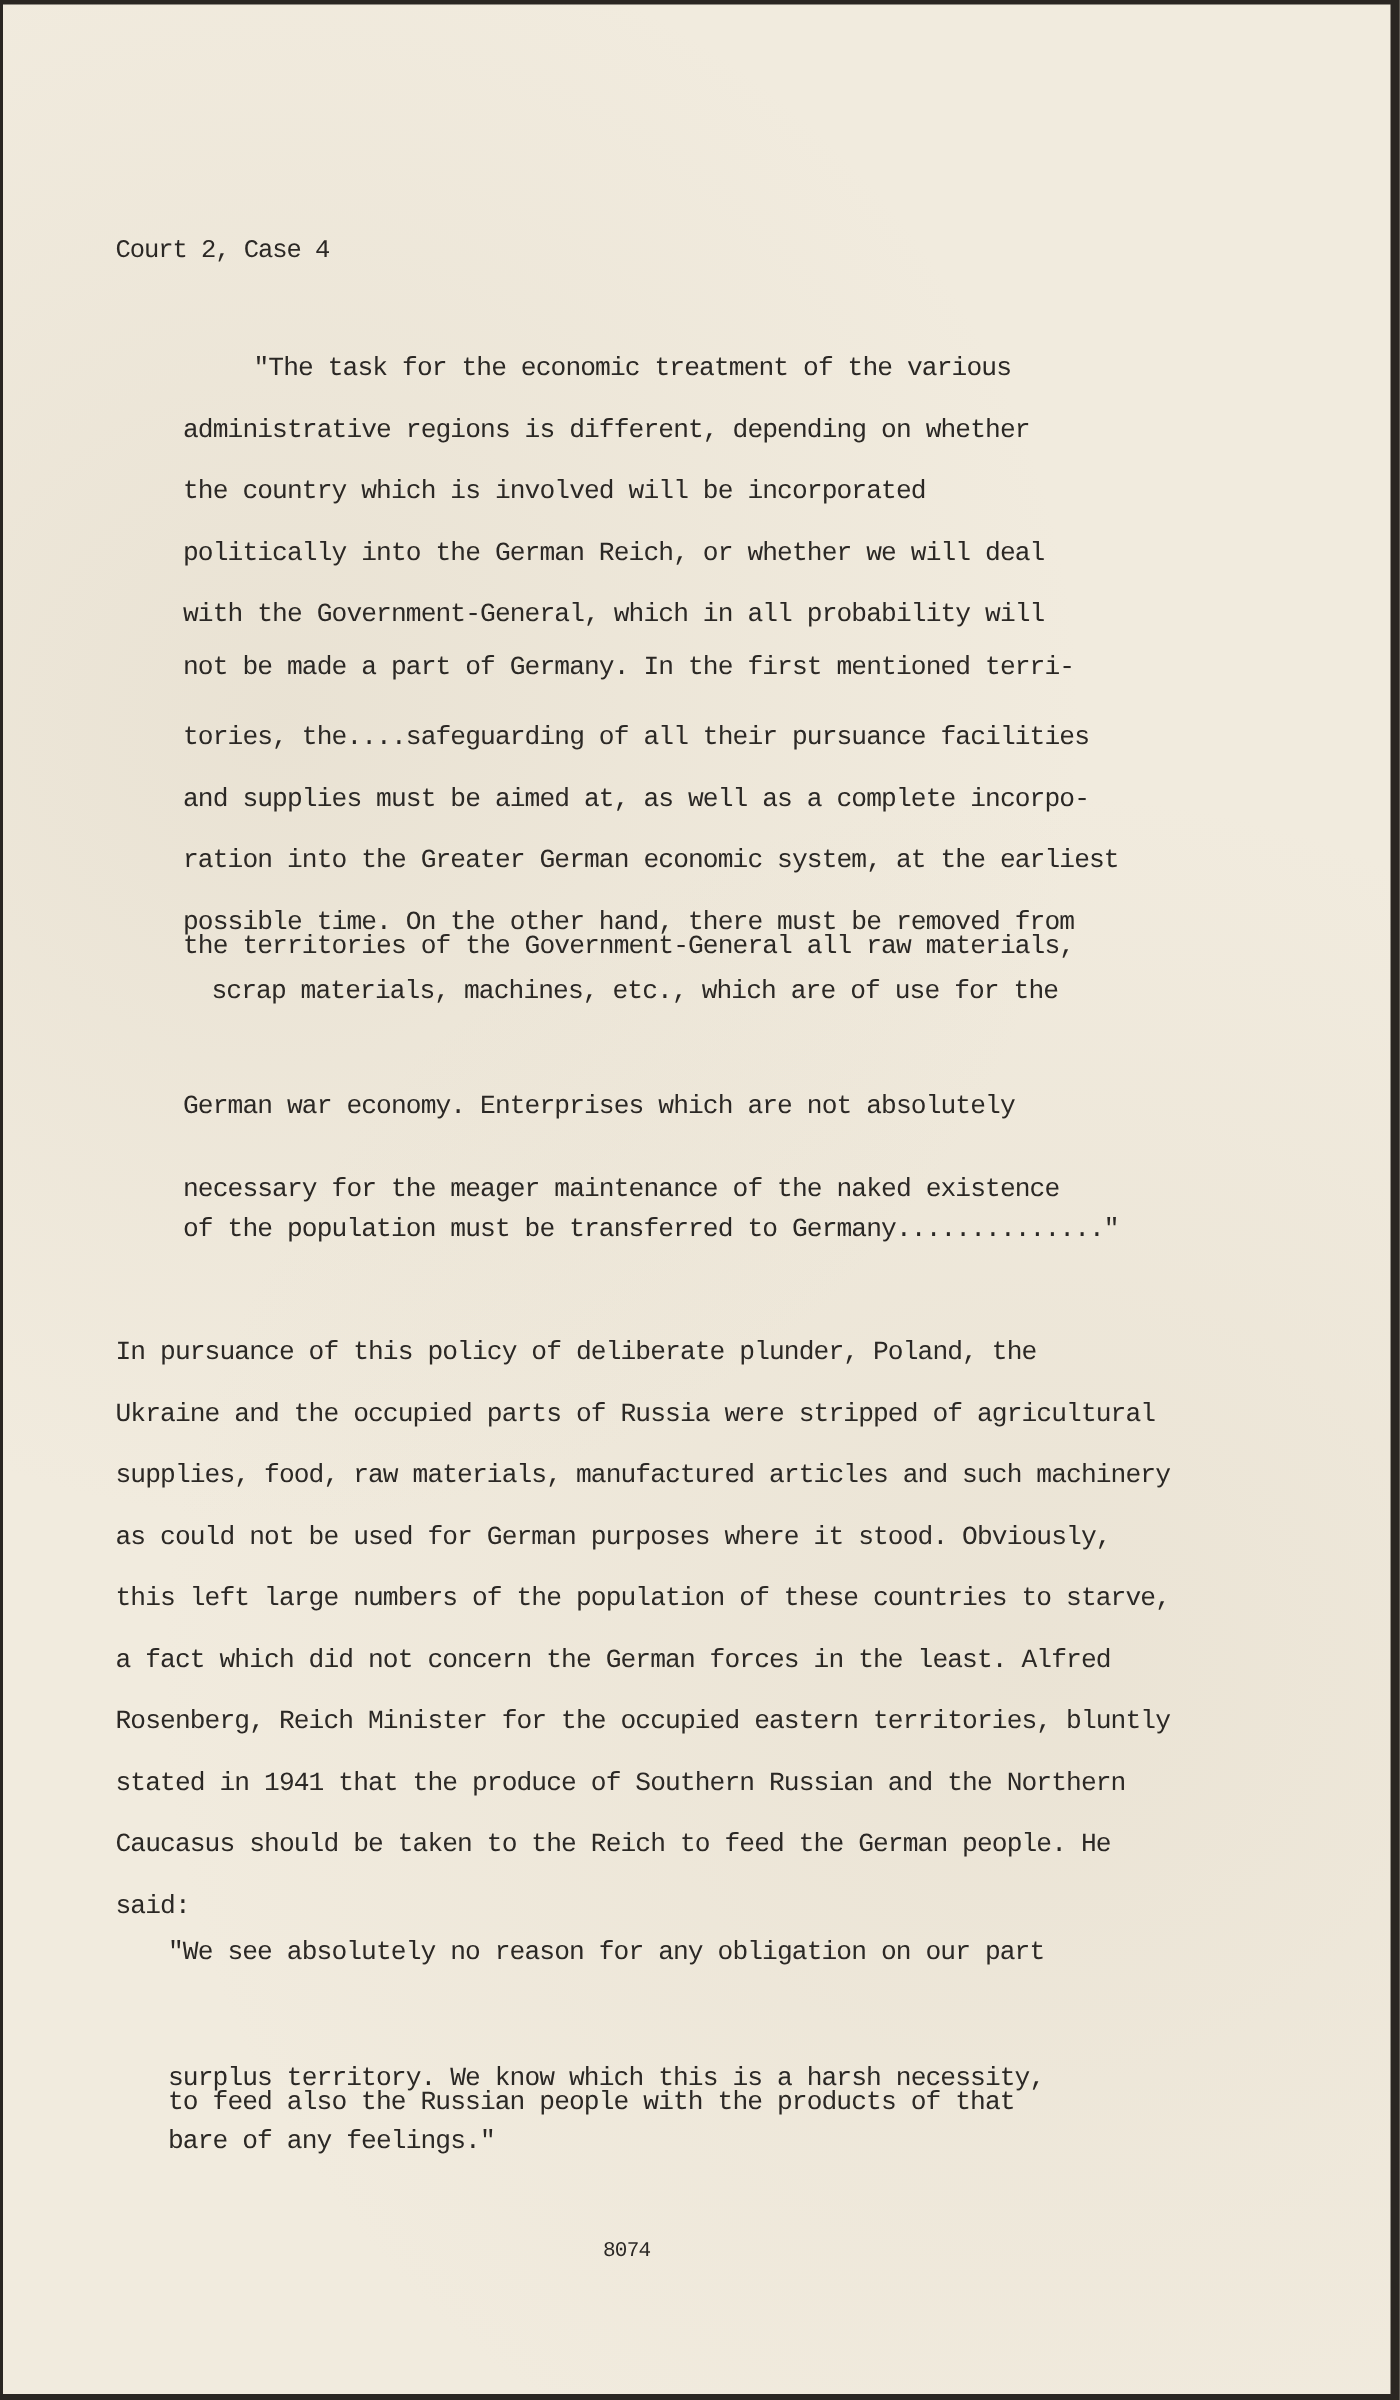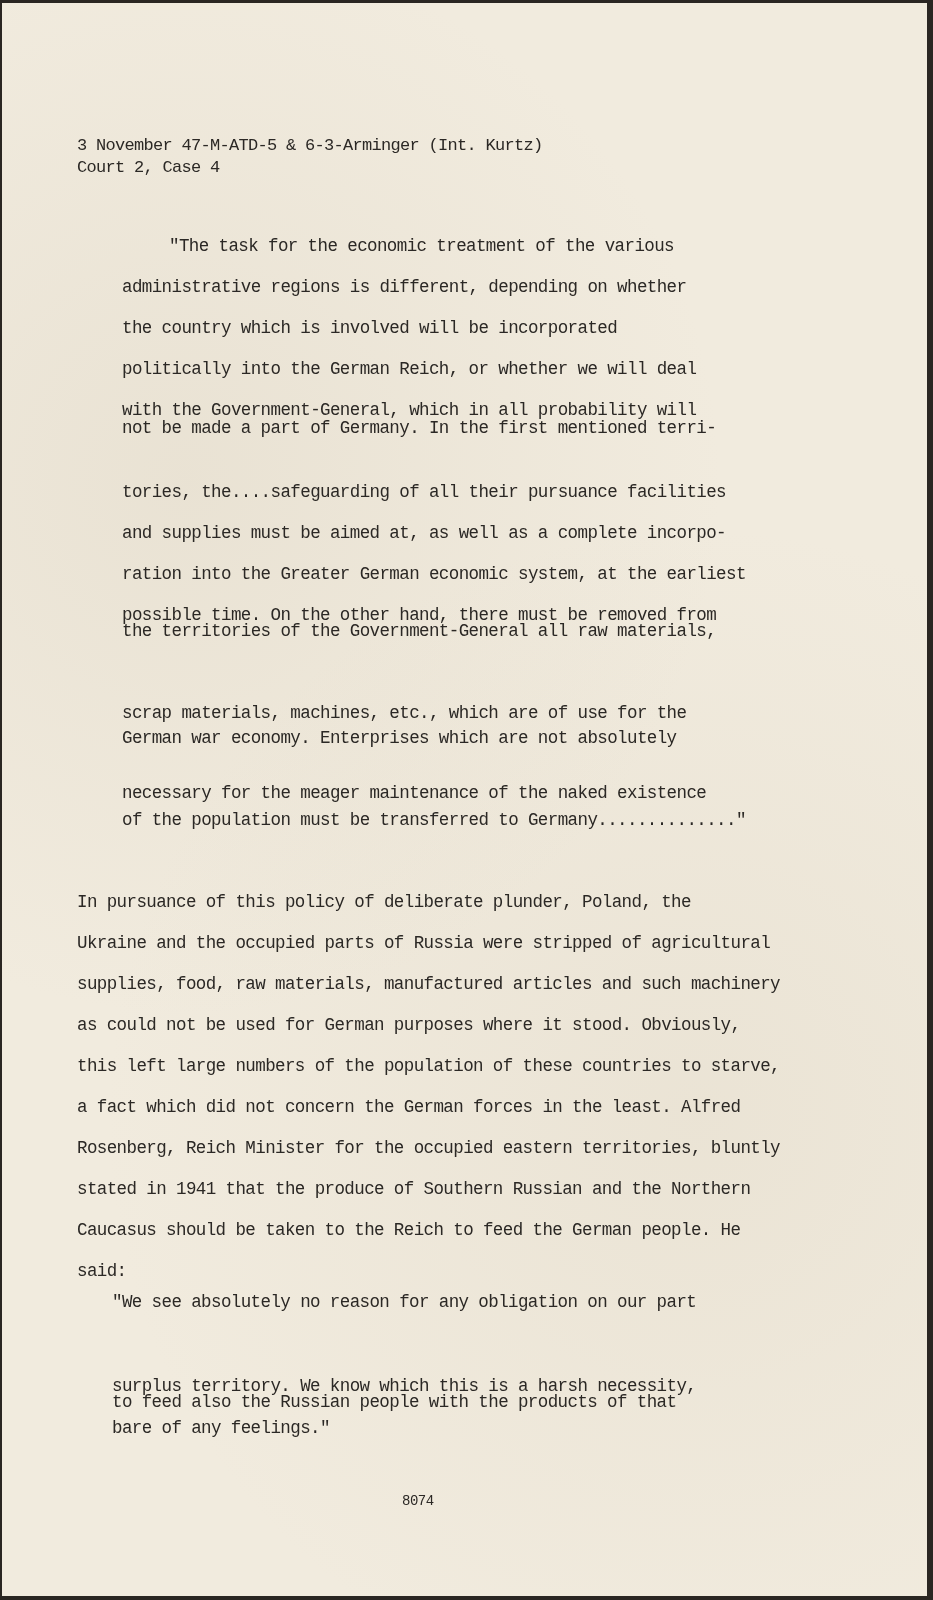--- a/index.html
+++ b/index.html
@@ -41,36 +41,35 @@
       top: 1490px;
       font-size: 14px;
       letter-spacing: -0.5px;
     }
   </style>
 </head>
 <body>
 
 <div class="page">
 
-  <div class="line header" style="top:133px;">3 November 47-M-ATD-5 &amp; 6-3-Arminger (Int. Kurtz)</div>
   <div class="line header" style="top:155px;">Court 2, Case 4</div>
 
   <div>
     <div class="line q1 first" style="top:233px;">"The task for the economic treatment of the various</div>
     <div class="line q1" style="top:274px;">administrative regions is different, depending on whether</div>
     <div class="line q1" style="top:315px;">the country which is involved will be incorporated</div>
     <div class="line q1" style="top:356px;">politically into the German Reich, or whether we will deal</div>
     <div class="line q1" style="top:397px;">with the Government-General, which in all probability will</div>
-    <div class="line q1" style="top:415px;">not be made a part of Germany. In the first mentioned terri-</div>
+    <div class="line q1" style="top:432px;">not be made a part of Germany. In the first mentioned terri-</div>
     <div class="line q1" style="top:479px;">tories, the....safeguarding of all their pursuance facilities</div>
     <div class="line q1" style="top:520px;">and supplies must be aimed at, as well as a complete incorpo-</div>
     <div class="line q1" style="top:561px;">ration into the Greater German economic system, at the earliest</div>
     <div class="line q1" style="top:602px;">possible time. On the other hand, there must be removed from</div>
     <div class="line q1" style="top:618px;">the territories of the Government-General all raw materials,</div>
-    <div class="line q1" style="top:700px;">scrap materials, machines, etc., which are of use for the</div>
+    <div class="line q1" style="top:648px;margin-left:19px;">scrap materials, machines, etc., which are of use for the</div>
     <div class="line q1" style="top:725px;">German war economy. Enterprises which are not absolutely</div>
     <div class="line q1" style="top:780px;">necessary for the meager maintenance of the naked existence</div>
     <div class="line q1" style="top:807px;">of the population must be transferred to Germany.............."</div>
   </div>
 
   <div>
     <div class="line body" style="top:848px;">In pursuance of this policy of deliberate plunder, Poland, the</div>
     <div class="line body" style="top:889px;">Ukraine and the occupied parts of Russia were stripped of agricultural</div>
     <div class="line body" style="top:930px;">supplies, food, raw materials, manufactured articles and such machinery</div>
     <div class="line body" style="top:971px;">as could not be used for German purposes where it stood. Obviously,</div>

